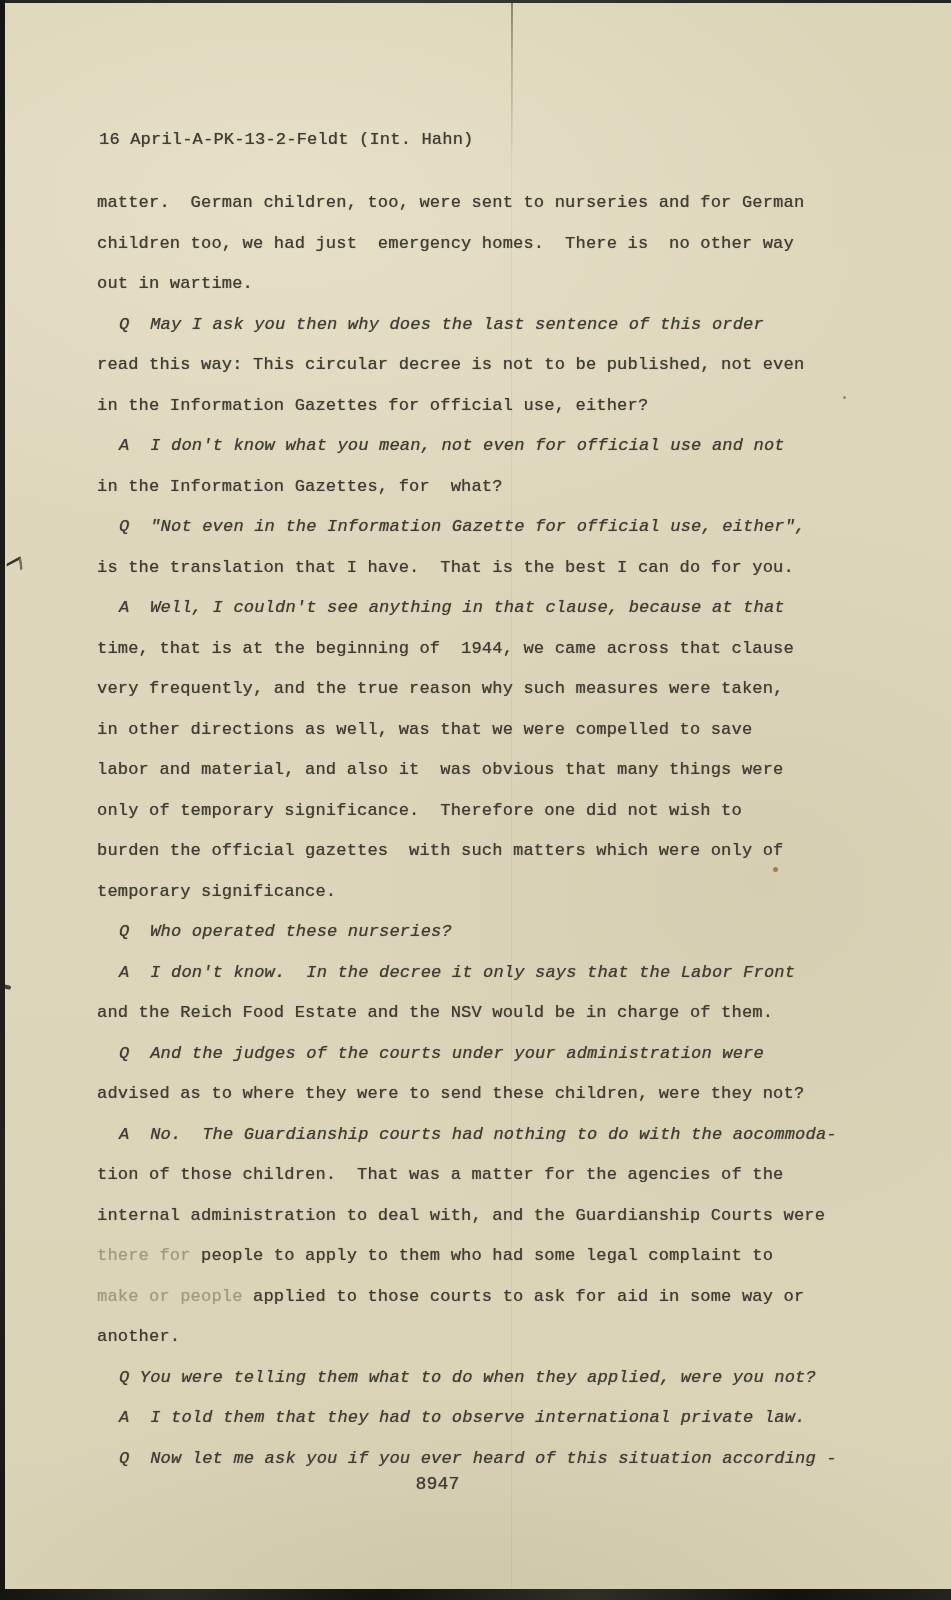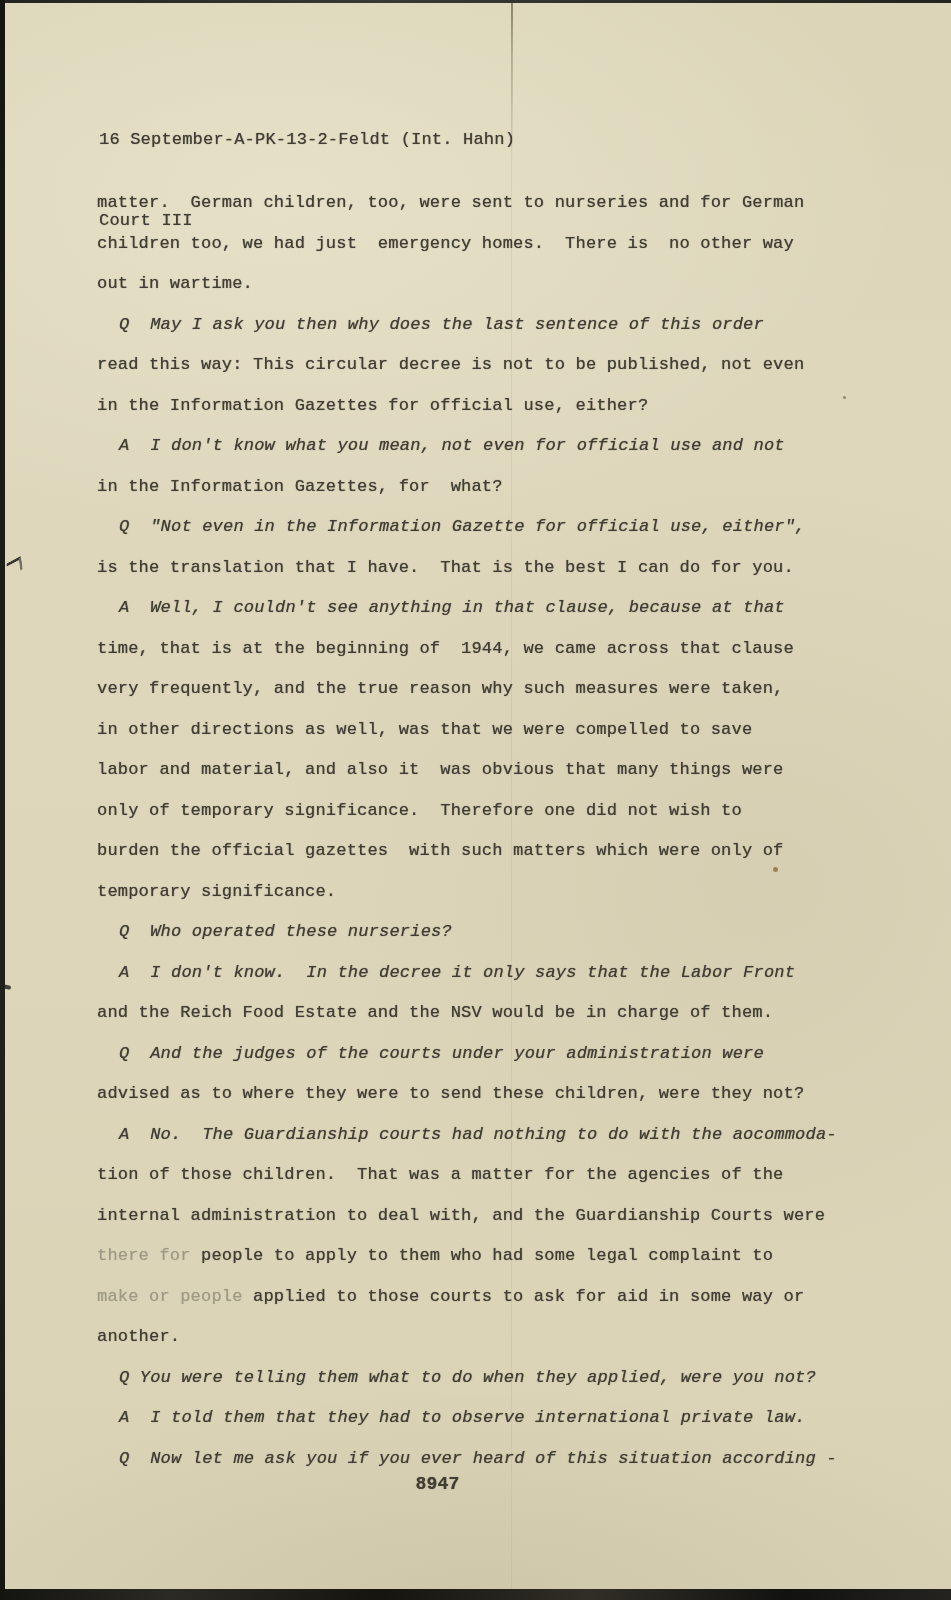--- a/index.html
+++ b/index.html
@@ -42,33 +42,32 @@
     font-size:17px;
     letter-spacing:.2px;
   }
   .header-block{position:absolute;left:99px;top:72px;line-height:27px;}
   .doc-body{position:absolute;left:97px;top:183px;line-height:40.5px;}
   .doc-body .line{height:40.5px;}
   .doc-body .line.indent{padding-left:22px;font-style:italic;}
   .faded-lead{opacity:.38;}
   .page-number{
     position:absolute;left:0;top:1470px;width:875px;text-align:center;
-    font-size:18px;line-height:28px;font-weight:bold;
+    font-size:18px;line-height:28px;
   }
 </style>
 </head>
 <body>
 
 <div class="paper">
   <div class="crease-long"></div>
   <div class="crease"></div>
 
   <div class="header-block typed">
-    <div>16 September-A-PK-13-2-Feldt (Int. Hahn)</div>
-    <div>Court III</div>
+    <div>16 April-A-PK-13-2-Feldt (Int. Hahn)</div>
   </div>
 
   <div class="doc-body typed"><div class="line">matter.  German children, too, were sent to nurseries and for German</div><div class="line">children too, we had just  emergency homes.  There is  no other way</div><div class="line">out in wartime.</div><div class="line indent">Q  May I ask you then why does the last sentence of this order</div><div class="line">read this way: This circular decree is not to be published, not even</div><div class="line">in the Information Gazettes for official use, either?</div><div class="line indent">A  I don't know what you mean, not even for official use and not</div><div class="line">in the Information Gazettes, for  what?</div><div class="line indent">Q  "Not even in the Information Gazette for official use, either",</div><div class="line">is the translation that I have.  That is the best I can do for you.</div><div class="line indent">A  Well, I couldn't see anything in that clause, because at that</div><div class="line">time, that is at the beginning of  1944, we came across that clause</div><div class="line">very frequently, and the true reason why such measures were taken,</div><div class="line">in other directions as well, was that we were compelled to save</div><div class="line">labor and material, and also it  was obvious that many things were</div><div class="line">only of temporary significance.  Therefore one did not wish to</div><div class="line">burden the official gazettes  with such matters which were only of</div><div class="line">temporary significance.</div><div class="line indent">Q  Who operated these nurseries?</div><div class="line indent">A  I don't know.  In the decree it only says that the Labor Front</div><div class="line">and the Reich Food Estate and the NSV would be in charge of them.</div><div class="line indent">Q  And the judges of the courts under your administration were</div><div class="line">advised as to where they were to send these children, were they not?</div><div class="line indent">A  No.  The Guardianship courts had nothing to do with the aocommoda-</div><div class="line">tion of those children.  That was a matter for the agencies of the</div><div class="line">internal administration to deal with, and the Guardianship Courts were</div><div class="line"><span class="faded-lead">there for</span> people to apply to them who had some legal complaint to</div><div class="line"><span class="faded-lead">make or people</span> applied to those courts to ask for aid in some way or</div><div class="line">another.</div><div class="line indent">Q You were telling them what to do when they applied, were you not?</div><div class="line indent">A  I told them that they had to observe international private law.</div><div class="line indent">Q  Now let me ask you if you ever heard of this situation according -</div></div>
 
   <div class="page-number typed">8947</div>
 
   <div class="mark-left-1"></div>
   <div class="mark-left-2"></div>
   <div class="speck-red"></div>
   <div class="speck-grey"></div>

